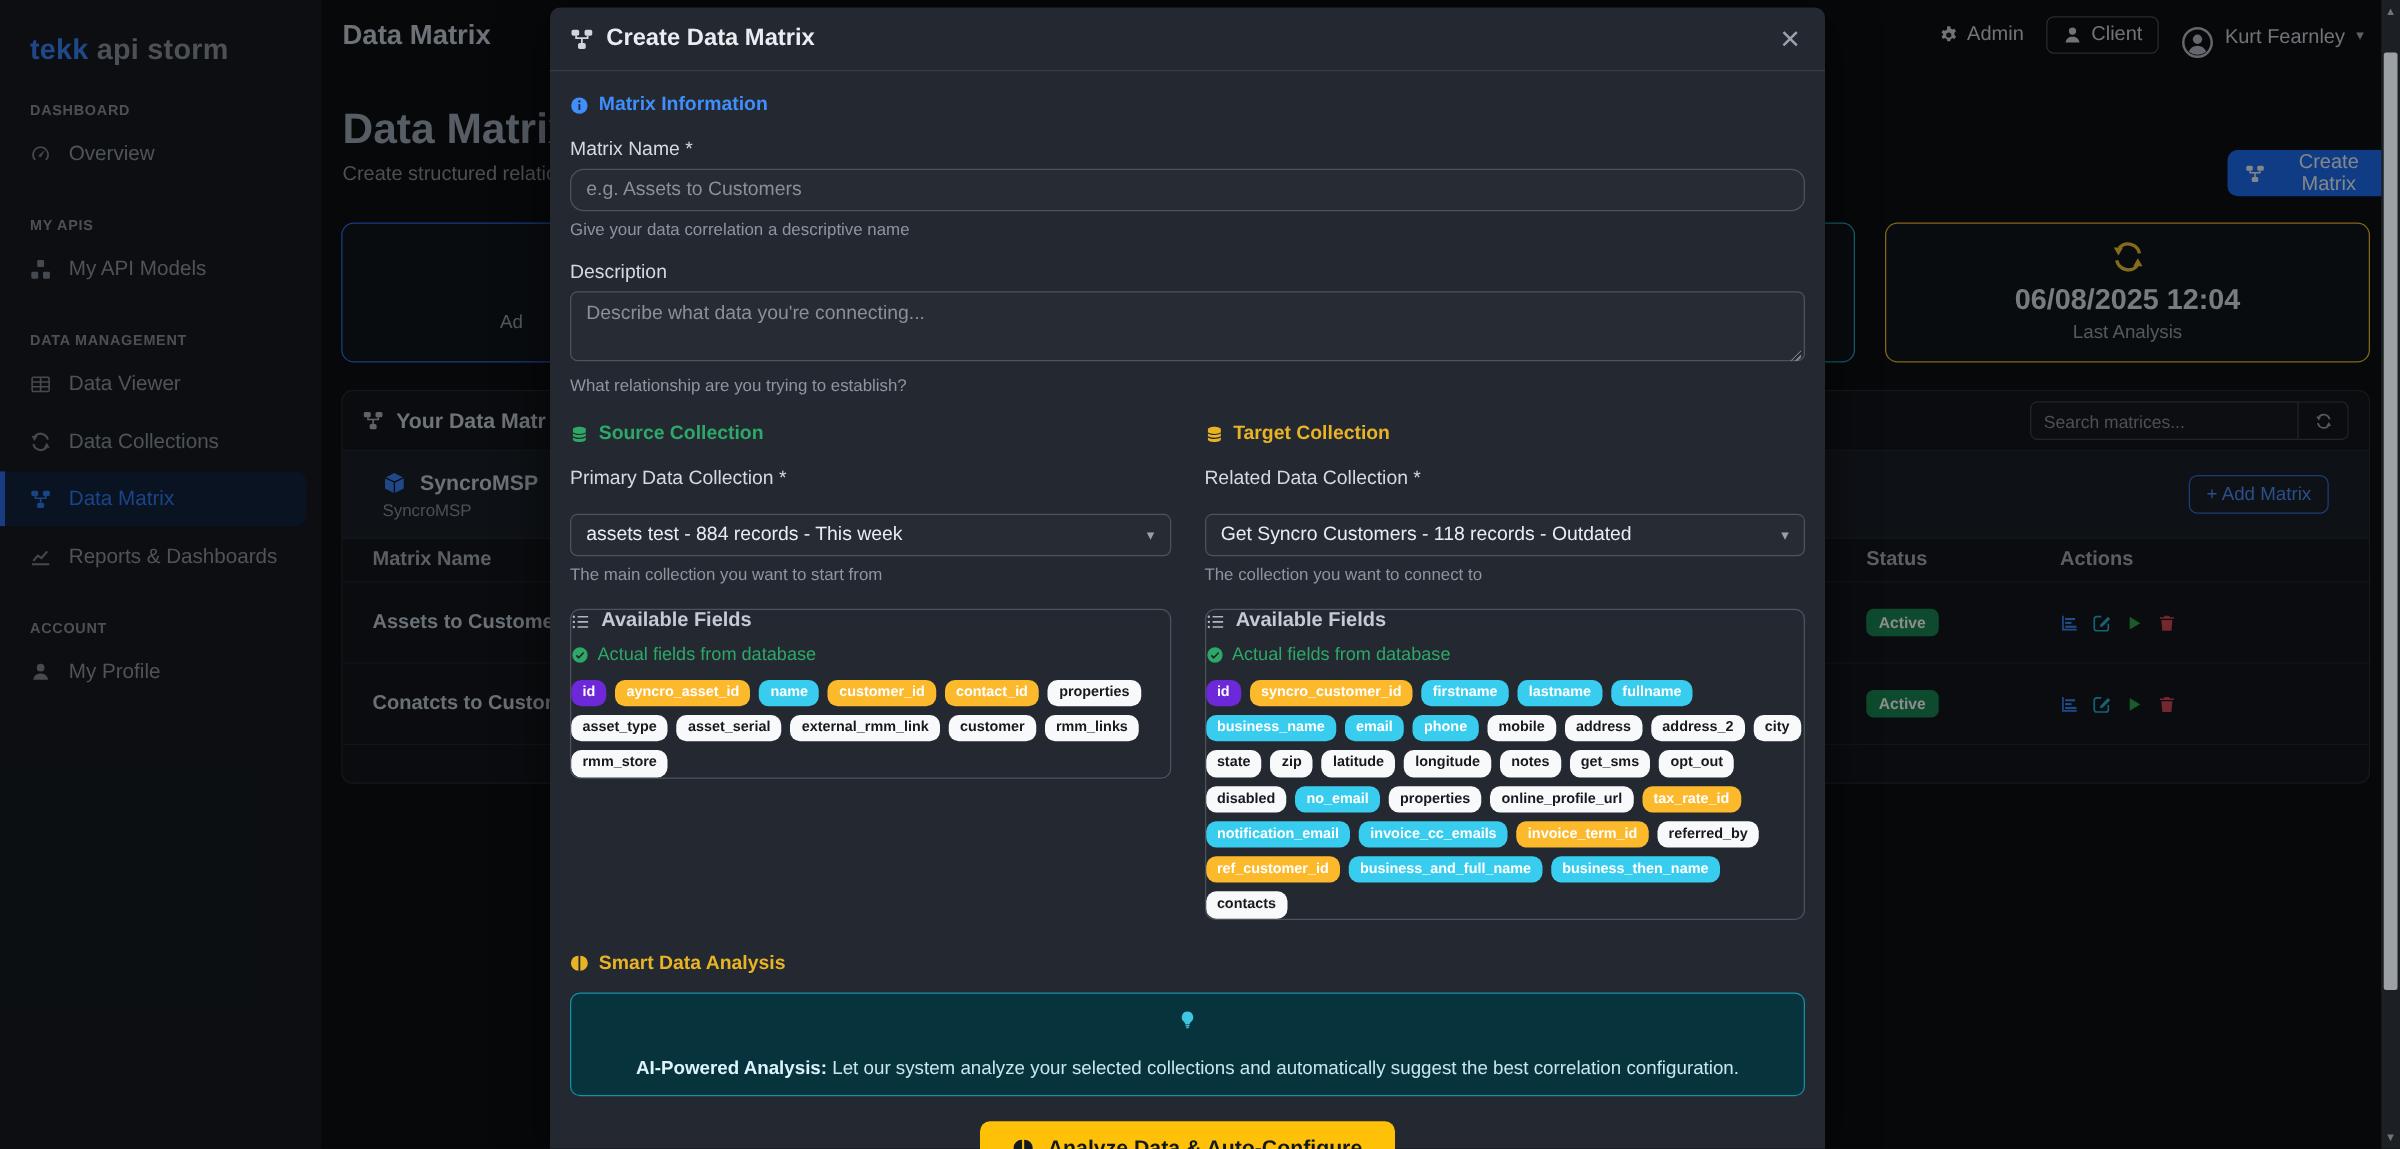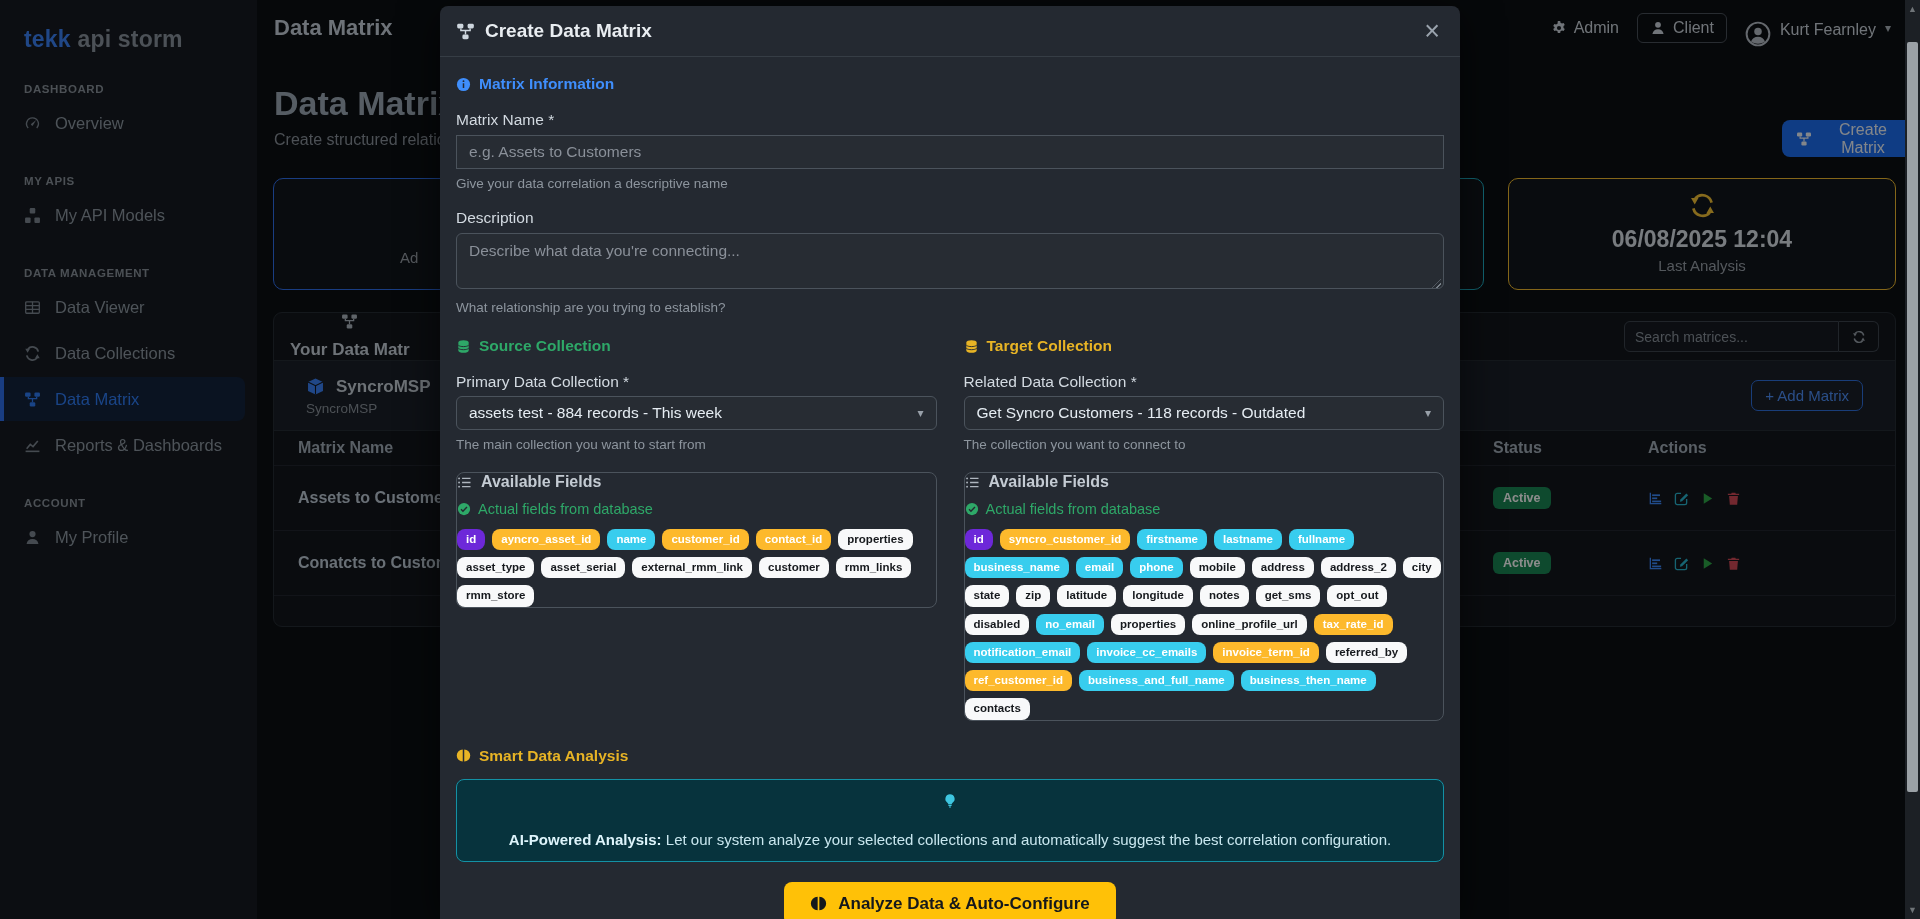--- a/index.html
+++ b/index.html
@@ -44,21 +44,21 @@
   .stat-yellow { left:1508px; top:178px; width:388px; border:1px solid #f0bb2f; display:flex;
     flex-direction:column; align-items:center; padding-top:13px; }
   .stat-yellow .icon { font-size:27px; color:#f5c336; }
   .stat-value { margin-top:7px; font-size:23px; font-weight:bold; color:#dbe2e8; }
   .stat-label { margin-top:4px; font-size:15px; color:#98a0a8; }
 
   
   .mx-card { position:absolute; left:273px; top:312px; width:1623px; height:315px; background:#13171d;
     border:1px solid #262c33; border-radius:9px; z-index:1; }
   .mx-head { height:48px; display:flex; align-items:center; padding:0 16px; border-bottom:1px solid #262c33; }
-  .mx-title { display:flex; align-items:center; gap:10px; font-size:17px; font-weight:bold; color:#c9d2db;flex-direction:column; }
+  .mx-title { display:flex; align-items:center; gap:10px; font-size:17px; font-weight:bold; color:#c9d2db; }
   .mx-title .icon { font-size:17px; color:#aeb6bf; }
   .mx-search { margin-left:auto; display:flex; }
   .mx-search input { width:215px; height:31px; background:#161b22; border:1px solid #3d444d;
     border-radius:6px 0 0 6px; color:#adb5bd; font-size:14px; padding:0 10px; outline:none; }
   .mx-search input::placeholder { color:#8a929b; }
   .mx-search button { width:40px; height:31px; background:transparent; border:1px solid #3d444d; border-left:none;
     border-radius:0 6px 6px 0; color:#9aa3ac; cursor:pointer; display:flex; align-items:center; justify-content:center; font-size:14px; }
   .mx-group { height:70px; display:flex; align-items:center; padding:0 32px; background:#1a2028; border-bottom:1px solid #262c33; }
   .mx-group-left { display:flex; flex-direction:column; gap:3px; }
   .mx-group-row { display:flex; align-items:center; gap:11px; }
@@ -89,31 +89,31 @@
   .m-title .icon { font-size:19px; color:#ced6de; }
   .m-close { margin-left:auto; background:none; border:none; color:#9aa3ad; font-size:27px; line-height:1;
     cursor:pointer; font-family:"Liberation Sans",sans-serif; }
   .m-body { padding:18px 16px 0; }
   .sec-head { display:flex; align-items:center; gap:8px; font-size:15.5px; font-weight:bold; }
   .sec-blue { color:#3f8efc; } .sec-blue .icon { font-size:15px; color:#3f8efc; }
   .sec-green { color:#2ea868; } .sec-green .icon { font-size:15px; color:#2ea868; }
   .sec-yellow { color:#e8b425; } .sec-yellow .icon { font-size:15px; color:#e8b425; }
   .f-label { margin-top:18px; font-size:15.5px; color:#d3dae1; }
   .f-input { margin-top:6px; width:100%; height:20px; background:#272c33; border:1px solid #4b535c;
-    border-radius:0; color:#e6edf3; font-size:15.5px; padding:16px 12px; outline:none; font-family:"Liberation Sans",sans-serif; }
+    border-radius:11px; color:#e6edf3; font-size:15.5px; padding:16px 12px; outline:none; font-family:"Liberation Sans",sans-serif; }
   .f-input::placeholder, .f-area::placeholder { color:#8a9099; }
   .f-area { margin-top:6px; width:100%; height:56px; background:#272c33; border:1px solid #4b535c;
     border-radius:6px; color:#e6edf3; font-size:15.5px; padding:8px 12px; outline:none; resize:none;
     font-family:"Liberation Sans",sans-serif; position:relative; }
   .area-wrap { position:relative; }
   .area-wrap::after { content:""; position:absolute; right:3px; bottom:5px; width:9px; height:9px;
     background:repeating-linear-gradient(135deg,transparent 0 2px,#7a828b 2px 3.5px); clip-path:polygon(100% 0,100% 100%,0 100%); }
   .f-help { margin-top:7px; font-size:13.5px; color:#8d959e; }
   .cols { margin-top:22px; display:grid; grid-template-columns:1fr 1fr; gap:27px; }
-  .f-select { margin-top:5px; height:34px; background:#272c33; border:1px solid #4b535c; border-radius:6px;
+  .f-select { margin-top:19px; height:34px; background:#272c33; border:1px solid #4b535c; border-radius:6px;
     color:#e6edf3; font-size:15.5px; padding:0 12px; display:flex; align-items:center; cursor:pointer; }
   .f-select .caret { margin-left:auto; color:#98a0a9; }
   .panel { margin-top:20px; border:1px solid #4b535c; border-radius:8px; }
   .panel-title { display:flex; align-items:center; gap:9px; font-size:16px; font-weight:bold; color:#c4cbd3; }
   .panel-title .icon { font-size:15px; color:#aeb6bf; }
   .panel-note { margin-top:10px; display:flex; align-items:center; gap:7px; font-size:14.5px; color:#2ea868; }
   .panel-note .icon { font-size:14px; }
   .tags { margin-top:12px; display:flex; flex-wrap:wrap; gap:7px; }
   .tag { font-size:11.5px; font-weight:bold; padding:4px 9px; border-radius:8px; line-height:1.15; white-space:nowrap; }
   .tag-gray { background:#6d28d9; color:#fff; }

